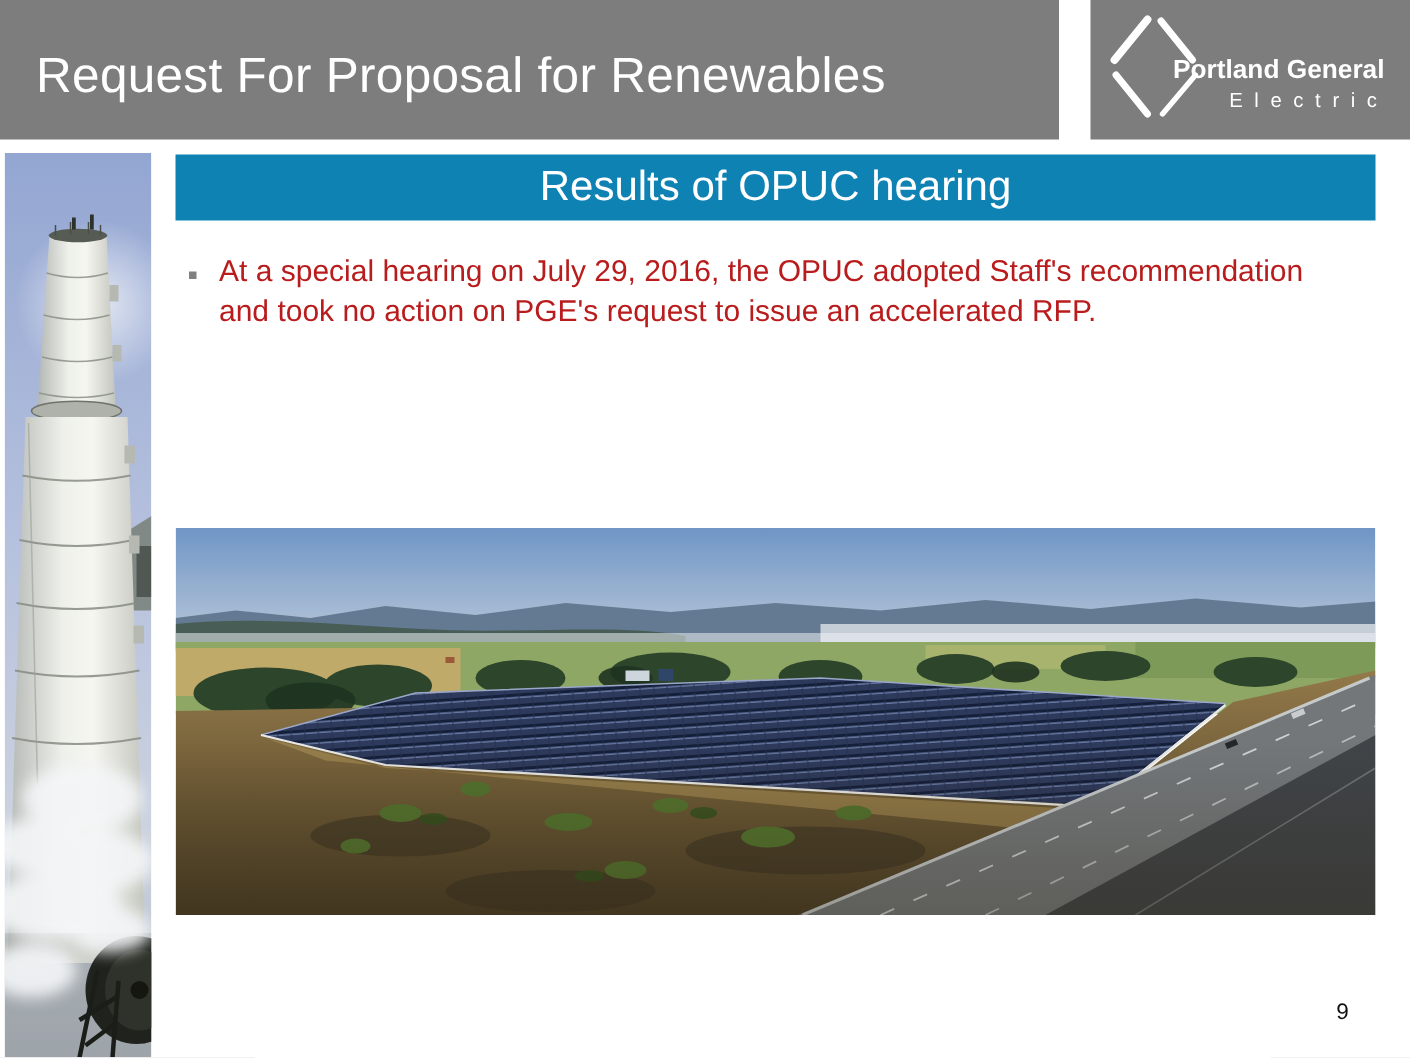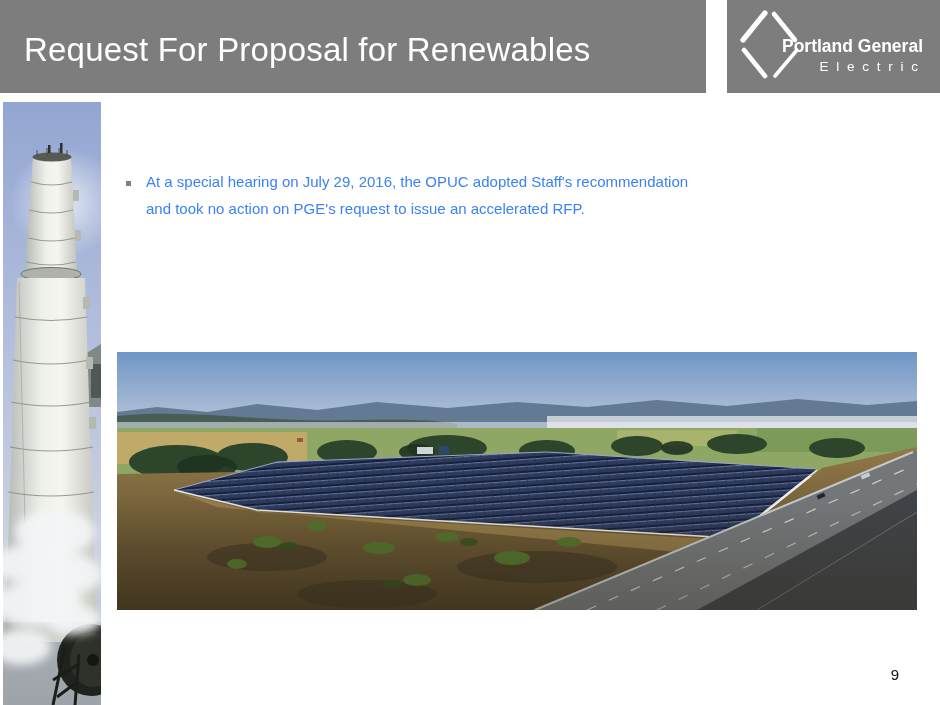--- a/index.html
+++ b/index.html
@@ -38,21 +38,21 @@
   
   .bullets {
     position:absolute; left:117px; top:168px; width:796px;
   }
   .bullet { display:flex; margin-bottom:20px; }
   .bullet-marker {
     flex:0 0 auto; width:5px; height:5px; background:#808080;
     margin:13px 0 0 9px;
   }
   .bullet-text {
-    margin-left:15px; font-size:15px; line-height:27px; color:#3b82f6;
+    margin-left:15px; font-size:20px; line-height:27px; color:#b91c1c;
     white-space:pre-line;
   }
   
   .main-photo {
     position:absolute; left:117px; top:352px; width:800px; height:258px;
     overflow:hidden;
   }
   
   .page-number {
     position:absolute; left:880px; top:666px; width:30px;
@@ -158,20 +158,23 @@
         <ellipse cx="52" cy="430" rx="40" ry="22"></ellipse>
         <ellipse cx="20" cy="462" rx="32" ry="18"></ellipse>
         <ellipse cx="62" cy="472" rx="38" ry="20"></ellipse>
         <ellipse cx="32" cy="502" rx="45" ry="22"></ellipse>
         <ellipse cx="70" cy="518" rx="28" ry="15"></ellipse>
         <ellipse cx="18" cy="545" rx="30" ry="18"></ellipse>
       </g>
     </svg>
   </div>
 
+  <div class="banner">
+    <span>Results of OPUC hearing</span>
+  </div>
 
   <div class="bullets">
     <div class="bullet">
       <span class="bullet-marker"></span>
       <div class="bullet-text">At a special hearing on July 29, 2016, the OPUC adopted Staff's recommendation
 and took no action on PGE's request to issue an accelerated RFP.</div>
     </div>
   </div>
 
   <div class="main-photo">

